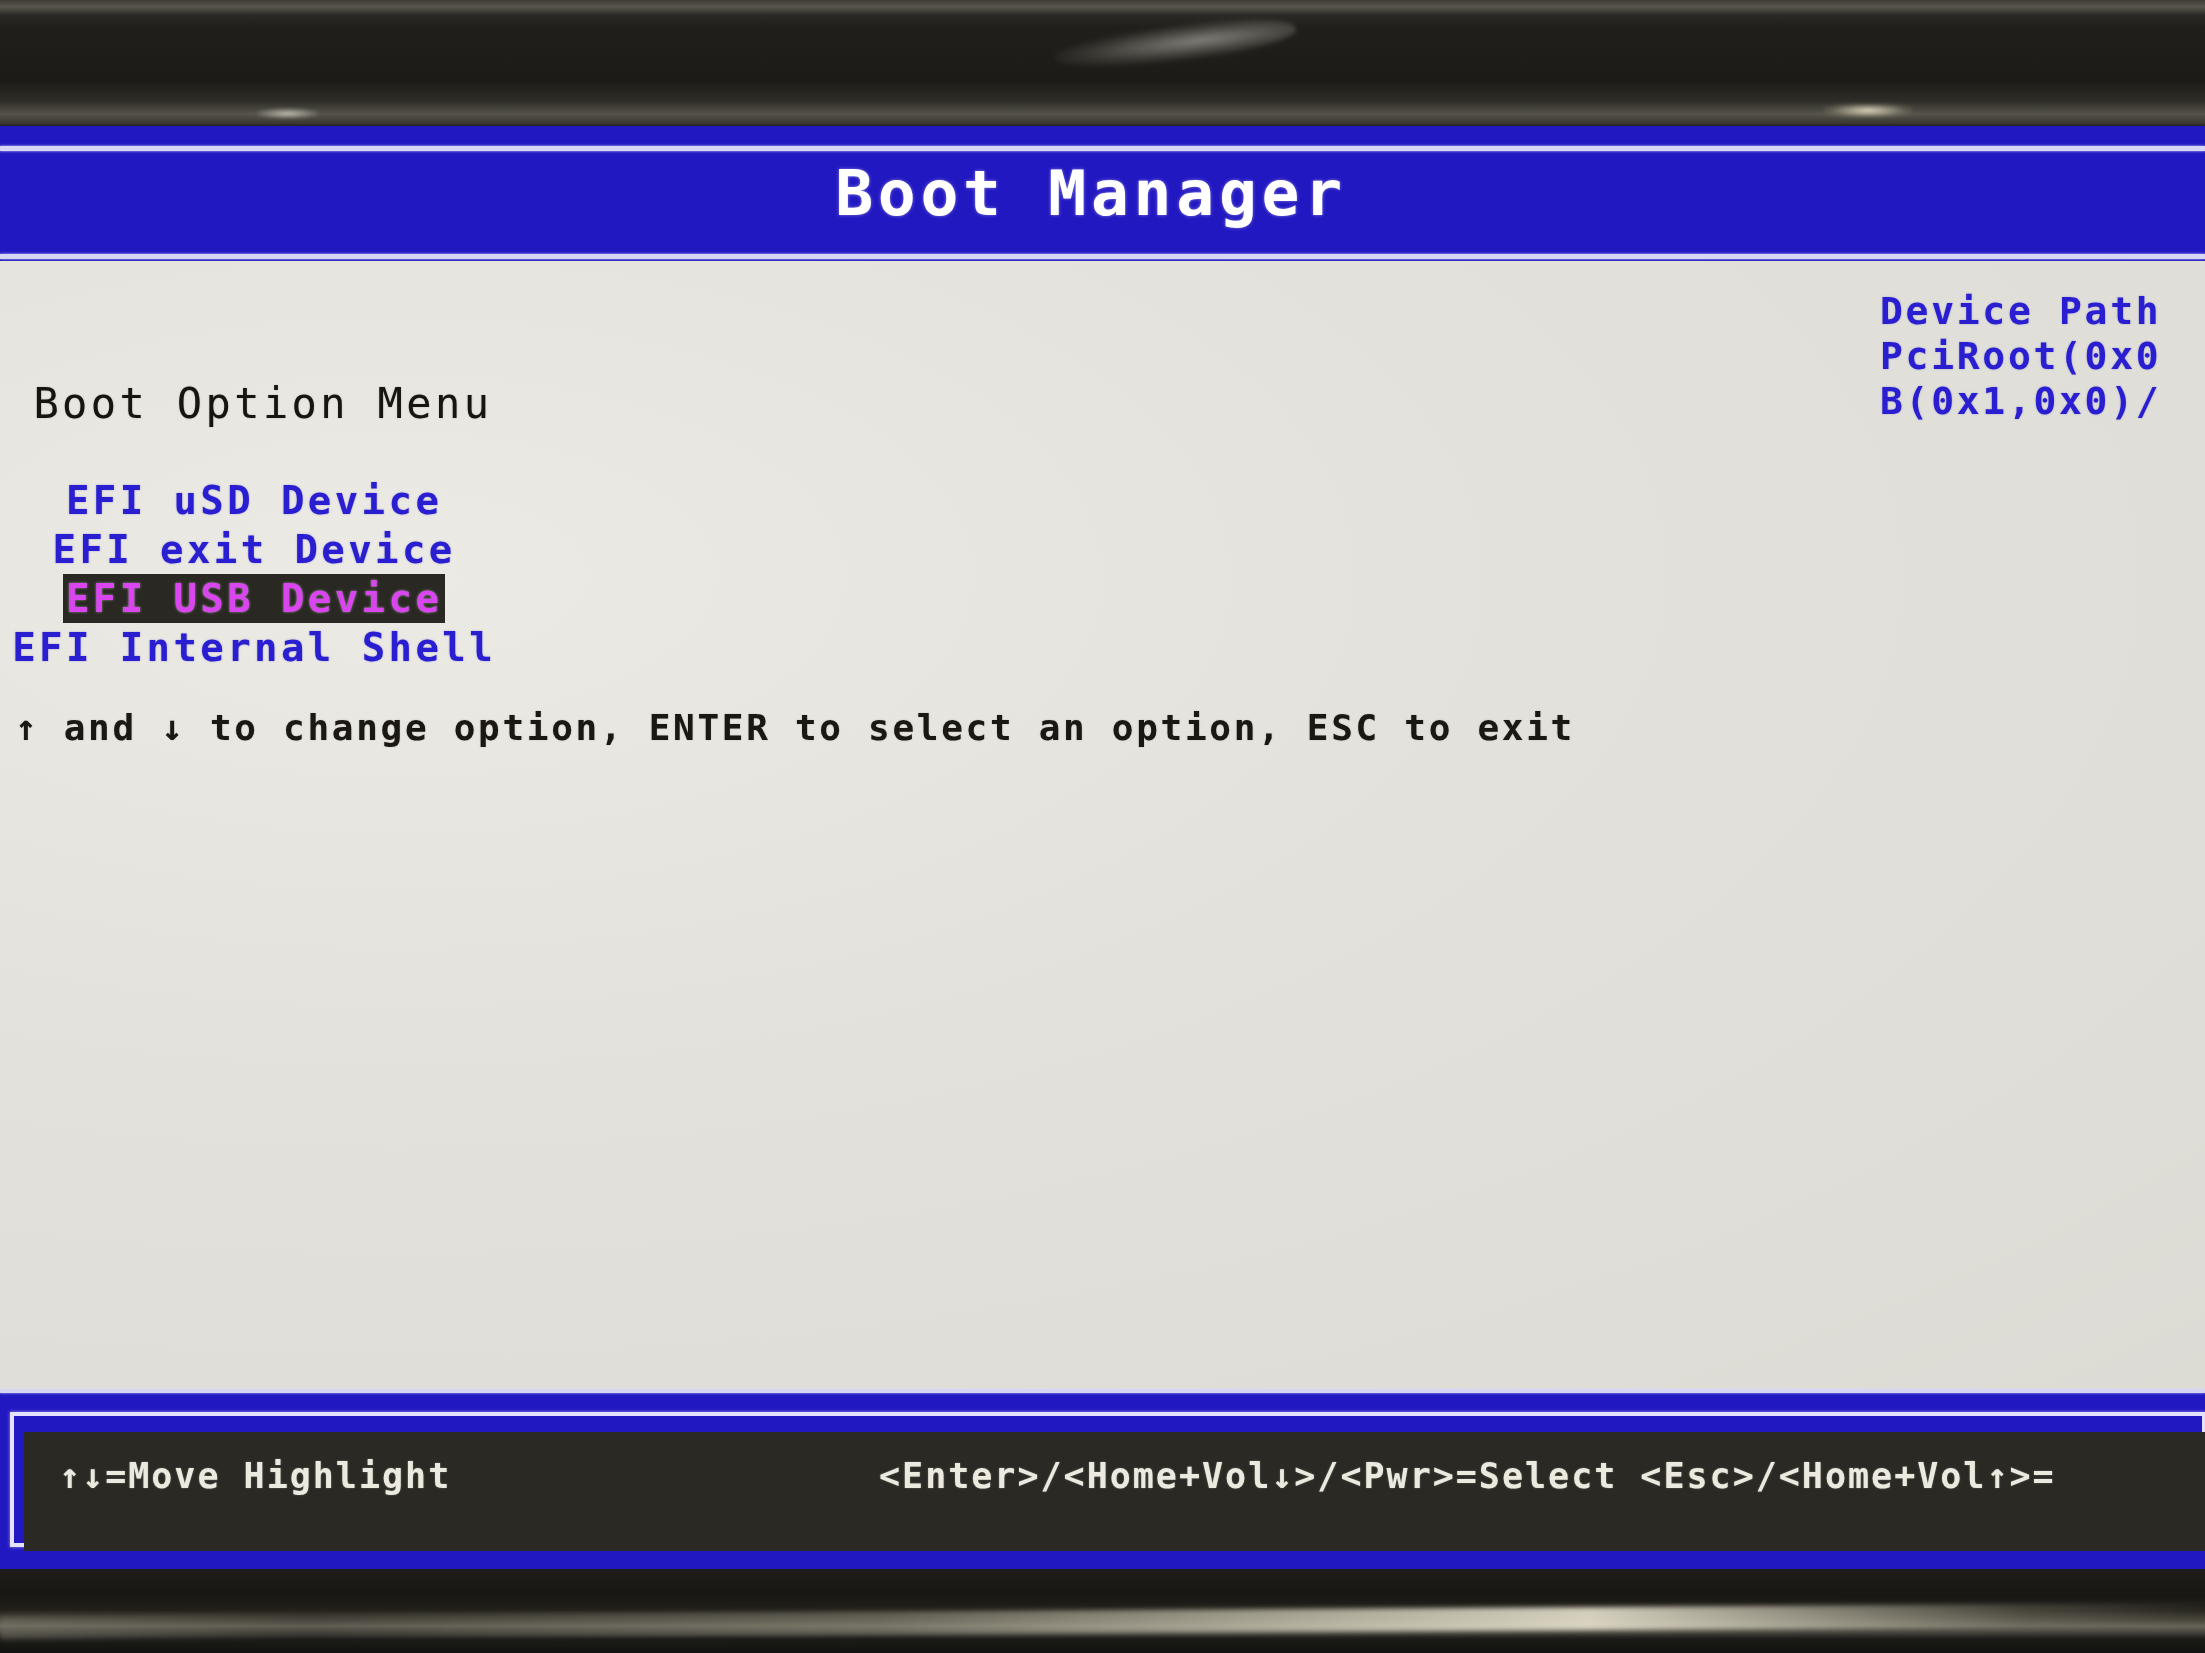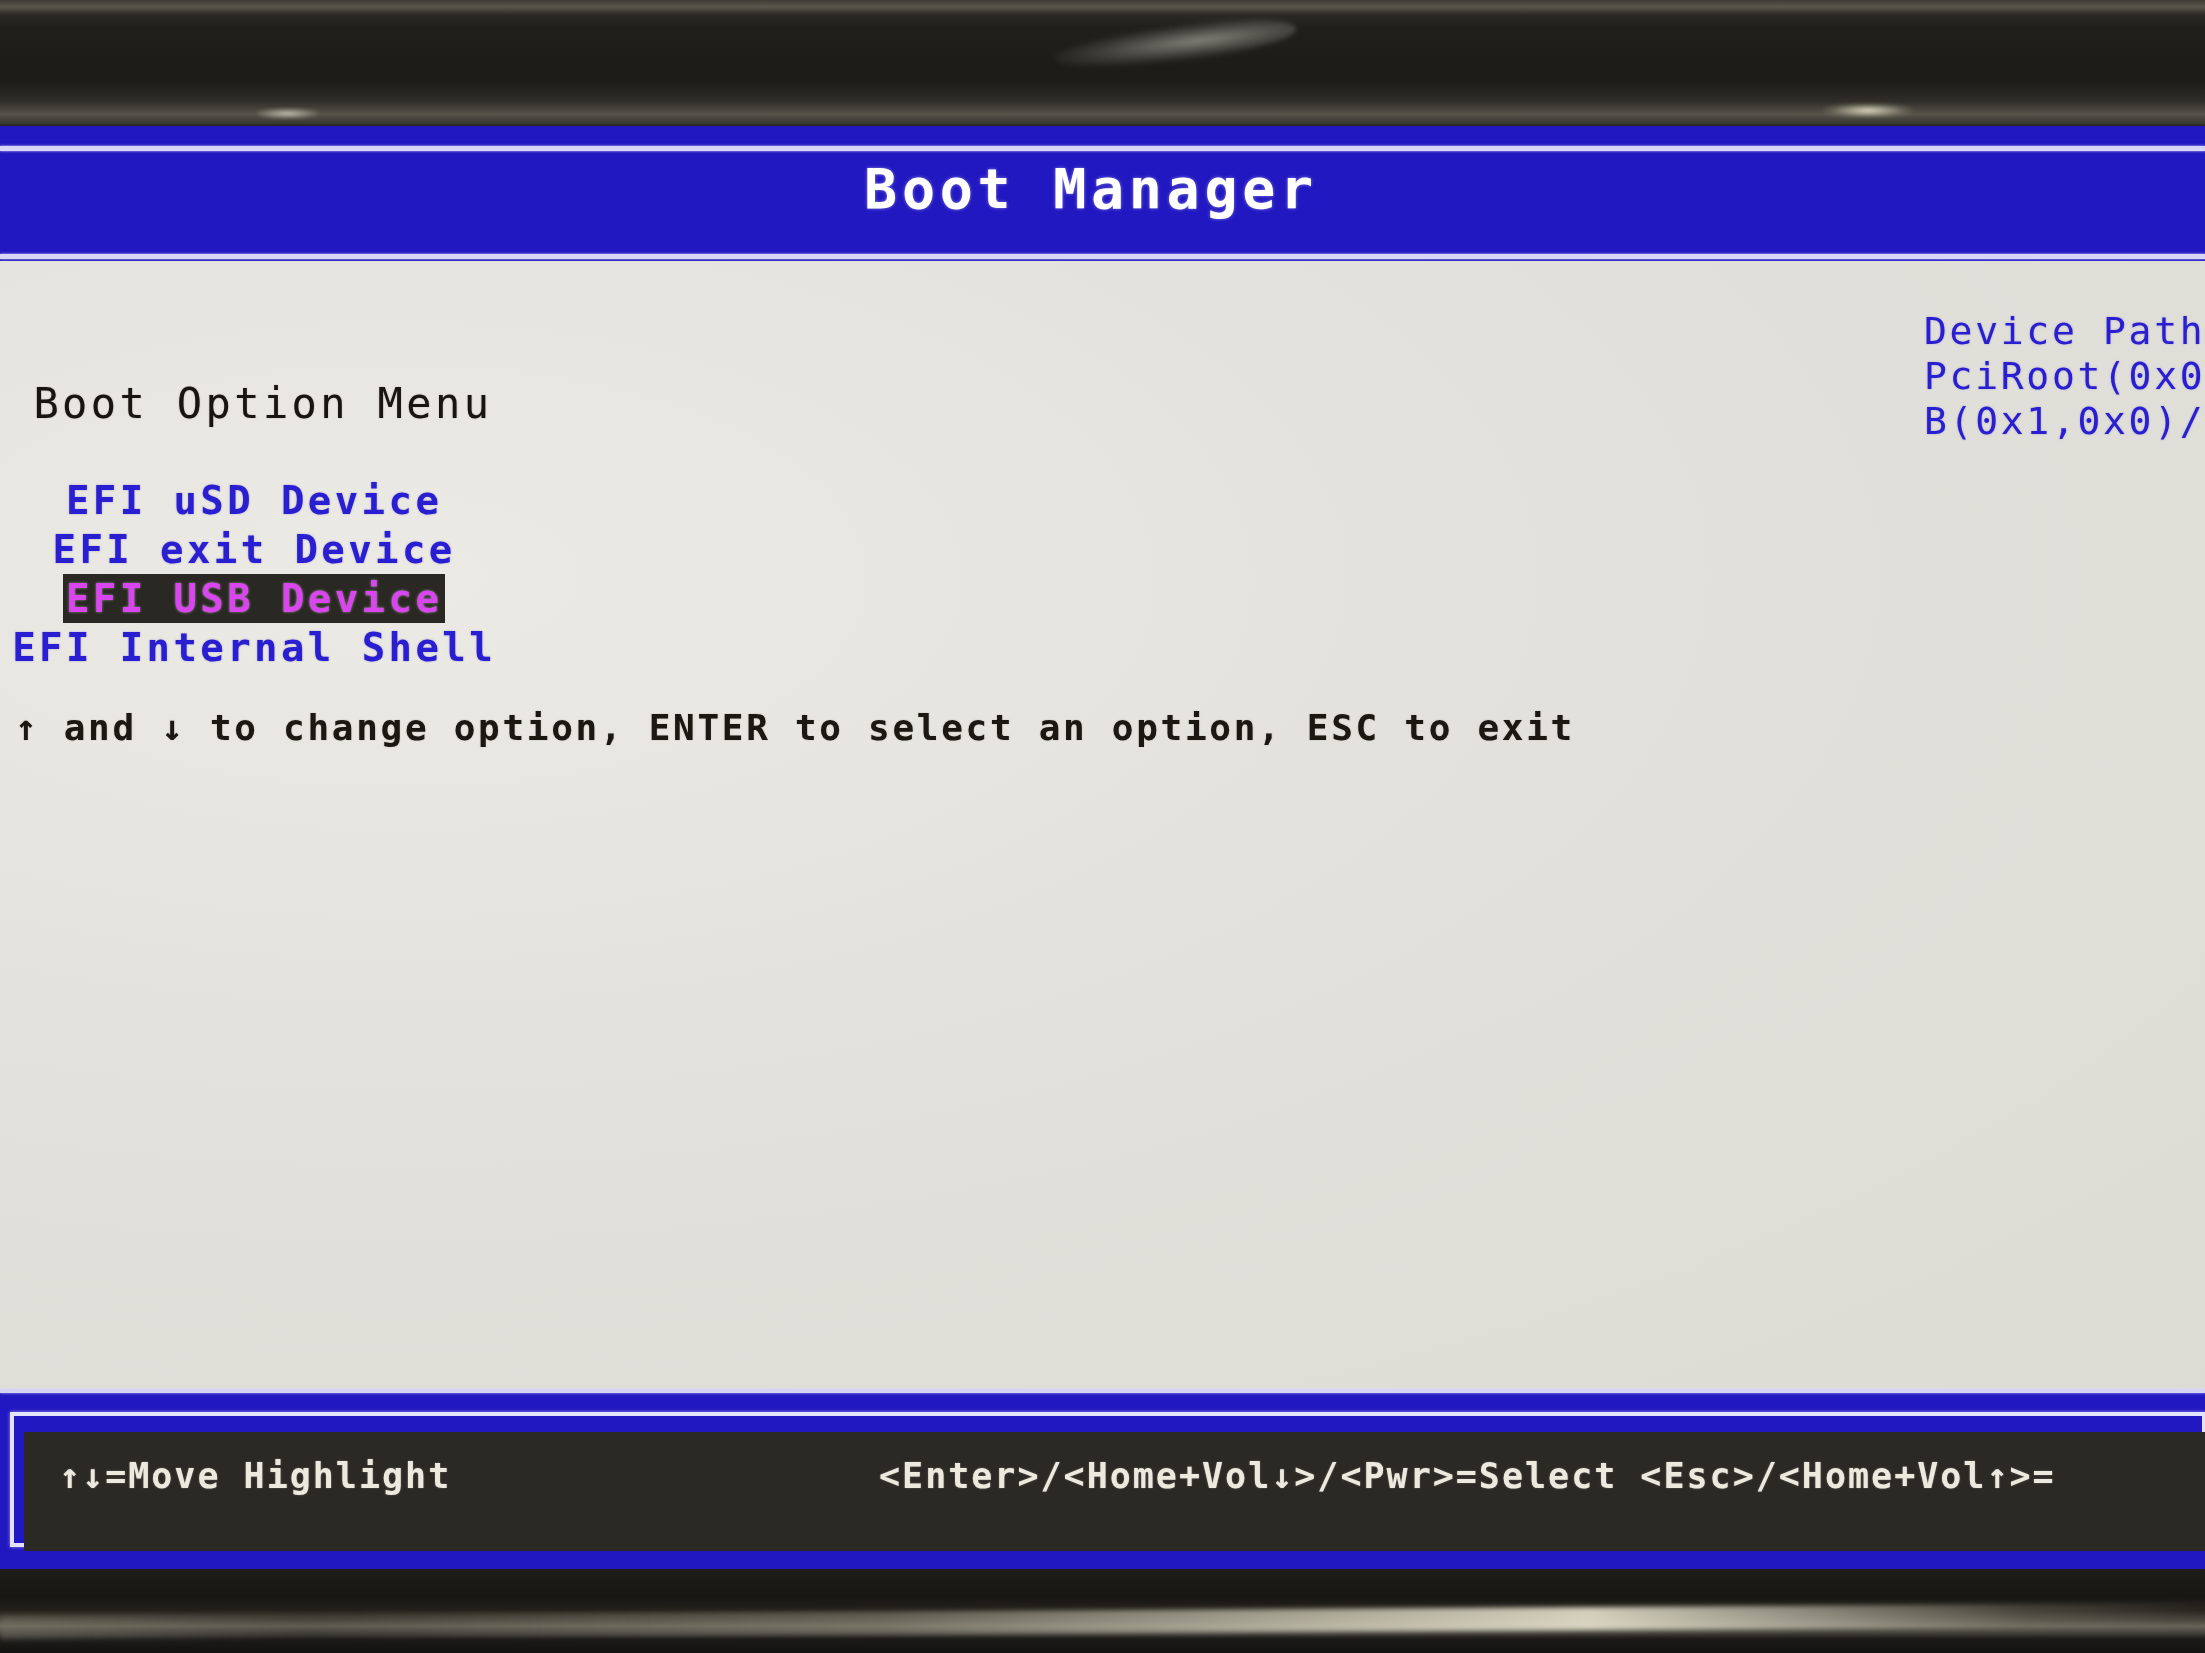--- a/index.html
+++ b/index.html
@@ -118,21 +118,21 @@
     box-shadow: 0 0 2.7px rgba(230,228,255,0.9);
   }
   .titlebar .rule-top { top: 20px; }
   .titlebar .rule-bottom { top: 128px; }
   .title-text {
     position: absolute;
     left: 0; top: 31px;
     width: 2182px;
     text-align: center;
     color: #ffffff;
-    font-size: 55px;
+    font-size: 63px;
     letter-spacing: 4.7px;
     font-weight: bold;
     text-shadow: 0 0 3.4px rgba(255,255,255,0.45);
   }
 
   
   .body-area {
     position: absolute;
     left: 0; top: 135px;
     width: 2205px;
@@ -188,30 +188,29 @@
     color: #1b1812;
     white-space: nowrap;
     font-weight: bold;
     text-shadow: 0 0 1.4px rgba(30,26,20,0.3);
     margin-top: 20px;
   }
 
   
   .devpath {
     position: absolute;
-    left: 1924px;
+    left: 1880px;
     top: 28px;
     color: #2a1fd0;
     font-size: 38px;
     letter-spacing: 2.7px;
     line-height: 45px;
     white-space: nowrap;
-    font-weight: normal;
+    font-weight: bold;
     text-shadow: 0 0 2px rgba(60,40,200,0.35);
-    margin-top: 20px;
   }
 
   
   .statusbar {
     position: absolute;
     left: 0;
     bottom: 0;
     width: 2205px;
     height: 180px;
     background: #2218c2;

